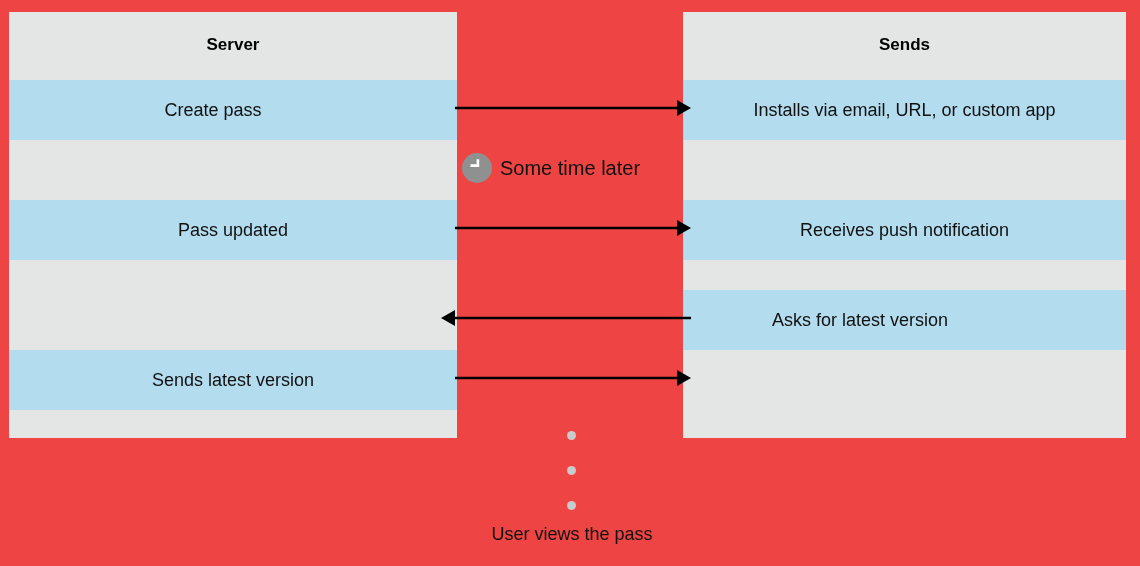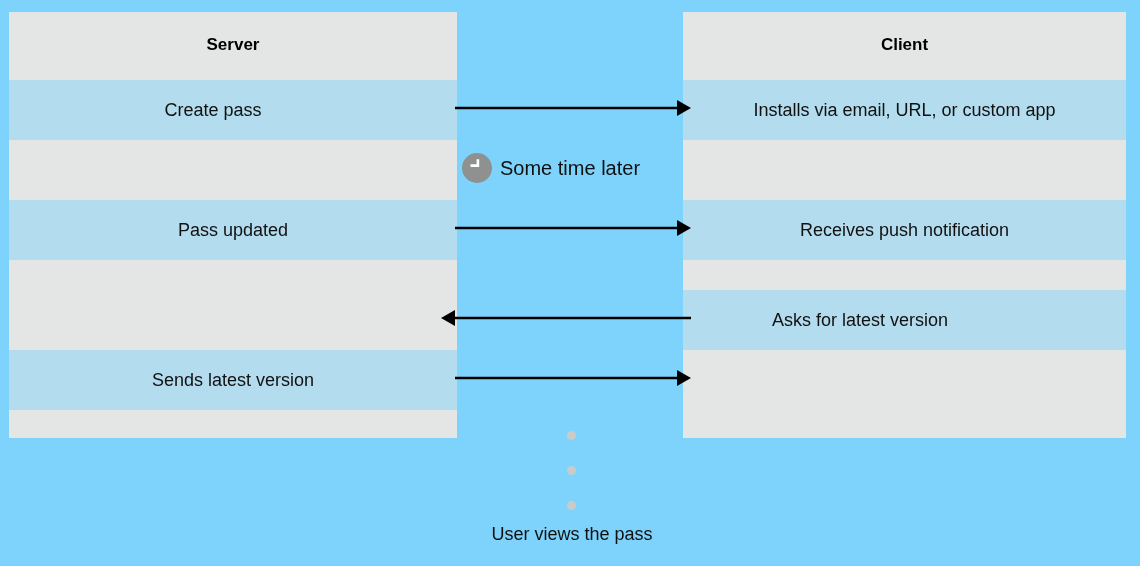--- a/index.html
+++ b/index.html
@@ -8,21 +8,21 @@
     background: #ffffff;
   }
   body {
     font-family: "Liberation Sans", sans-serif;
     -webkit-font-smoothing: antialiased;
   }
   #diagram {
     position: relative;
     width: 1140px;
     height: 566px;
-    background: #7dd3fc;
+    background: #ef4444;
     overflow: hidden;
   }
 
   
   .band {
     position: absolute;
     box-sizing: border-box;
   }
   .band.gray  { background: #e4e6e5; }
   .band.blue  { background: #b3dcee; }
@@ -107,21 +107,21 @@
 
   <div class="band gray" style="left:683px; top:12px; width:443px; height:68px;"></div>
   <div class="band blue" style="left:683px; top:80px; width:443px; height:60px;"></div>
   <div class="band gray" style="left:683px; top:140px; width:443px; height:60px;"></div>
   <div class="band blue" style="left:683px; top:200px; width:443px; height:60px;"></div>
   <div class="band gray" style="left:683px; top:260px; width:443px; height:30px;"></div>
   <div class="band blue" style="left:683px; top:290px; width:443px; height:60px;"></div>
   <div class="band gray" style="left:683px; top:350px; width:443px; height:88px;"></div>
 
   <div class="lane-title" style="left:9px; top:36px; width:448px;">Server</div>
-  <div class="lane-title" style="left:683px; top:36px; width:443px;">Client</div>
+  <div class="lane-title" style="left:683px; top:36px; width:443px;">Sends</div>
 
   <div class="msg" style="left:9px; top:101px; width:408px;">Create pass</div>
   <div class="msg" style="left:683px; top:101px; width:443px;">Installs via email, URL, or custom app</div>
   <div class="arrow" style="left:455px; top:99px;">
     <svg width="236" height="18" viewBox="0 0 236 18">
       <line x1="0" y1="9" x2="222" y2="9" stroke="#000000" stroke-width="2.6"></line>
       <polygon points="222,1 236,9 222,17" fill="#000000"></polygon>
     </svg>
   </div>
 

